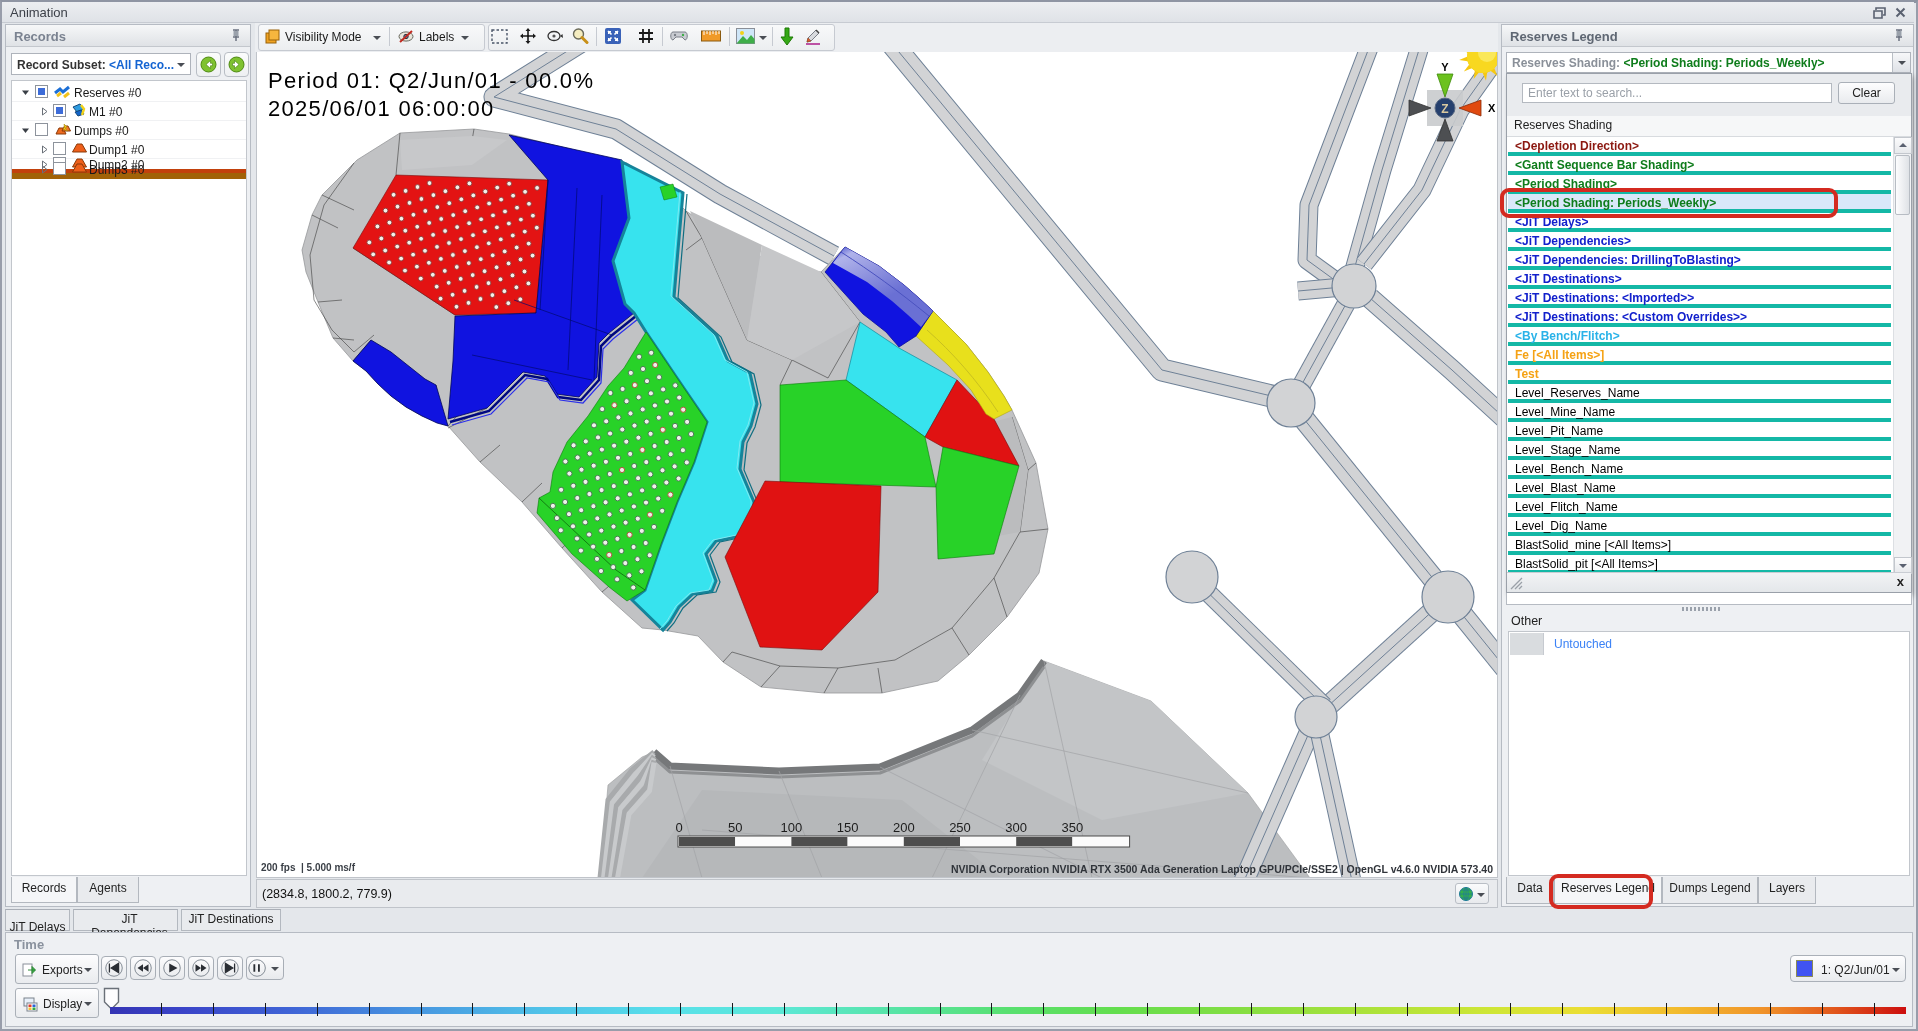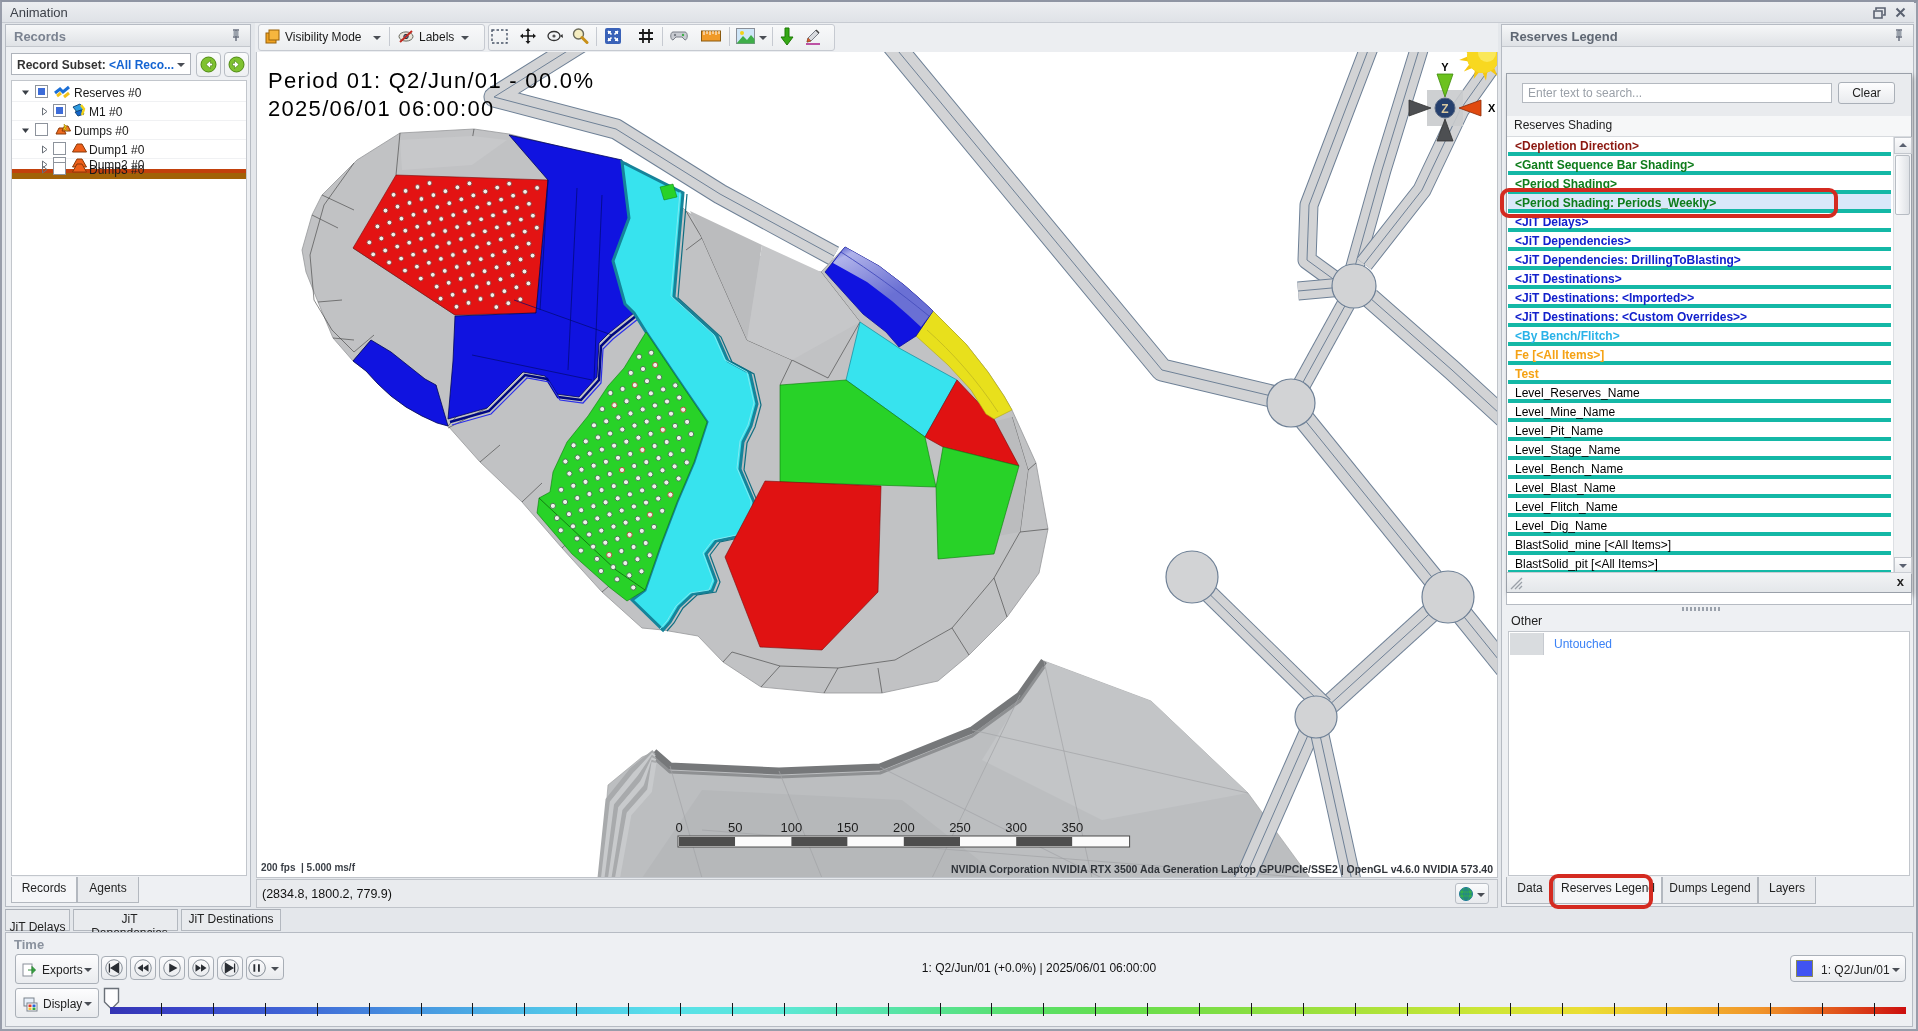--- a/index.html
+++ b/index.html
@@ -676,20 +676,26 @@
 </div>
 
 <div class="panel" id="rightpanel" style="left:1501px;top:24px;width:413px;height:883px;">
   <div class="phead">
       <span class="t" style="color:#5f6773">Reserves Legend</span>
     <svg class="pin" style="right:8px" viewBox="0 0 12 13">
         <path d="M3 1h6M6 1v7M3 8h6M6 8v4" stroke="#6b7280" stroke-width="1.5" fill="none"></path>
         <rect x="3.5" y="2" width="5" height="5" fill="#9aa1ab"></rect>
       </svg>
   </div>
+  <div class="whitebox" style="left:4px;top:27px;width:405px;height:21px;">
+    <span style="position:absolute;left:5px;top:3px;font-weight:bold;color:#8a9099">Reserves Shading: <span style="color:#0f7d1c">&lt;Period Shading: Periods_Weekly&gt;</span></span>
+    <div class="abs" style="right:0;top:0;width:18px;height:19px;background:linear-gradient(#f6f7f9,#dfe2e7);border-left:1px solid #b9bec5">
+        <span class="darr" style="position:absolute;left:5px;top:8px"></span>
+      </div>
+  </div>
 
   <div class="abs" id="popup" style="left:4px;top:48px;width:406px;height:520px;background:#e9ebee;border:1px solid #9aa0a9;box-shadow:2px 3px 5px rgba(0,0,0,0.25)">
     <input style="position: absolute; left: 15px; top: 9px; width: 310px; height: 20px; border: 1px solid rgb(180, 185, 192); padding-left: 5px; font-size: 12px; color: rgb(154, 160, 168);" value="Enter text to search..." readonly="">
     <div class="btn3d" style="right:16px;top:8px;width:57px;height:22px;text-align:center;padding-top:3px">Clear</div>
     <div class="abs" style="left:0px;top:42px;width:404px;height:21px;background:#f6f7f8;border-bottom:1px solid #d8dbdf;color:#222;padding:2px 0 0 7px;">Reserves Shading</div>
     <div class="abs" id="rlist" style="left:0px;top:63px;width:386px;height:437px;background:#fff;">
 <div class="litem" style="top:0px;color:#8b1810;">&lt;Depletion Direction&gt;</div>
 <div class="litem" style="top:19px;color:#0e7c1b;">&lt;Gantt Sequence Bar Shading&gt;</div>
 <div class="litem" style="top:38px;color:#0e7c1b;">&lt;Period Shading&gt;</div>
 <div class="litem" style="top:57px;color:#0e7c1b;background:#d9e8f9;">&lt;Period Shading: Periods_Weekly&gt;</div>
@@ -791,21 +797,20 @@
         </svg></div>
 <div class="pbtn" style="left:211px;top:23px"><svg width="24" height="22" viewBox="0 0 24 24">
           <circle cx="12" cy="12" r="9" fill="none" stroke="#7a828c"></circle>
           <path d="M7 7l8 5-8 5zM17 7v10" fill="#2a2e34" stroke="#2a2e34" stroke-width="1.4"></path>
         </svg></div>
 <div class="pbtn" style="left:240px;top:23px;width:38px"><svg width="22" height="22" viewBox="0 0 24 24">
           <circle cx="11" cy="12" r="9" fill="none" stroke="#7a828c"></circle>
           <path d="M8 8v8M13 8v8" stroke="#2a2e34" stroke-width="2"></path>
         </svg><span class="darr" style="position:absolute;right:4px;top:10px"></span></div>
 </div>
-  <div class="abs" style="left:160px;top:28px;width:1746px;text-align:center;font-size:12px;color:#111">1: Q2/Jun/01 (+0.0%) | 2025/06/01 06:00:00</div>
   <div class="btn3d" style="right:6px;top:22px;width:116px;height:27px;border-radius:4px">
     <div class="abs" style="left:5px;top:4px;width:17px;height:17px;background:#4053f2;border:1px solid #8a8a56"></div>
     <span class="abs" style="left:30px;top:7px;font-size:12px">1: Q2/Jun/01</span>
     <span class="darr" style="position:absolute;right:5px;top:12px"></span>
   </div>
 
   <svg class="abs" style="left:97px;top:54px" width="17" height="24" viewBox="0 0 17 24">
       <polygon points="1.5,1.5 15.5,1.5 15.5,15 8.5,22 1.5,15" fill="#fdfdfe" stroke="#6a7078" stroke-width="1.4"></polygon>
     </svg>
   <div id="gradbar" class="abs" style="left:104px;top:74px;width:1796px;height:7px;background:linear-gradient(90deg,#3434b4 0%,#3a44c8 4%,#3f64d6 10%,#4796e0 17%,#50c2e8 24%,#58e0ea 31%,#5ce8d8 37%,#57e4a4 44%,#58e070 50%,#63de4e 56%,#85de42 63%,#abe23a 70%,#cfe636 77%,#eade34 82%,#f2bd2e 87%,#f0932a 92%,#e1571c 96%,#cc0e0e 100%);"></div>

